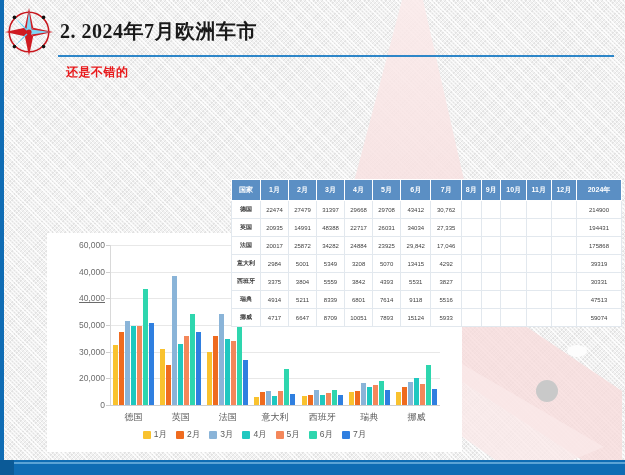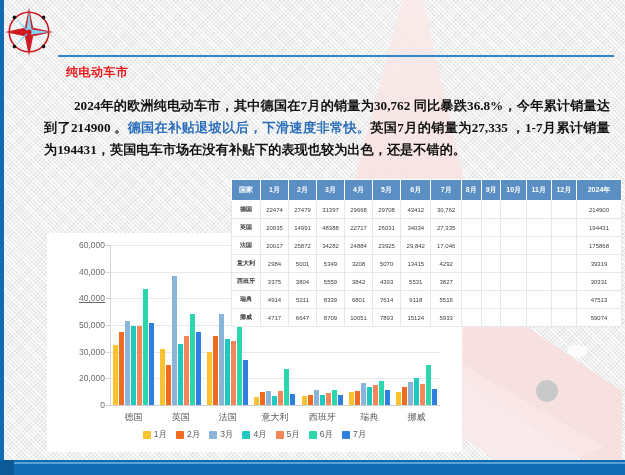--- a/index.html
+++ b/index.html
@@ -167,26 +167,24 @@
     <polygon points="50,10 55,45 50,50 45,45" fill="#7fd6f5"></polygon>
     <polygon points="90,50 55,55 50,50 55,45" fill="#7fd6f5"></polygon>
     <circle cx="50" cy="50" r="5" fill="#cf1a21"></circle>
     <circle cx="22" cy="22" r="3.5" fill="#111"></circle>
     <circle cx="22" cy="78" r="3.5" fill="#111"></circle>
     <circle cx="78" cy="22" r="3.5" fill="#111"></circle>
     <circle cx="78" cy="78" r="3.5" fill="#111"></circle>
   </svg>
 
   <div id="header-rule"></div>
-
-  <div id="subhead">纯电动车市</div>
-
-  <div id="body-copy">
-    <span class="ind"></span><span>2024年的欧洲纯电动车市，其中德国在7月的销量为30,762 同比暴跌36.8%，今年累计销量达到了214900 。</span><span class="blue">德国在补贴退坡以后，下滑速度非常快。</span><span>英国7月的销量为27,335 ，1-7月累计销量为194431，英国电车市场在没有补贴下的表现也较为出色，还是不错的。</span>
-  </div>
+  <div id="slide-title">2. 2024年7月欧洲车市</div>
+
+  <div id="subhead">还是不错的</div>
+
 
   <div id="chart-panel">
     <div id="plot">
         <div class="gridline base" style="top: 160px;"></div>
         <div class="ytick" style="top: 160px;">0</div>
         <div class="tickmark" style="top: 160px;"></div>
         <div class="gridline" style="top: 133.333px;"></div>
         <div class="ytick" style="top: 133.333px;">20,000</div>
         <div class="tickmark" style="top: 133.333px;"></div>
         <div class="gridline" style="top: 106.667px;"></div>

